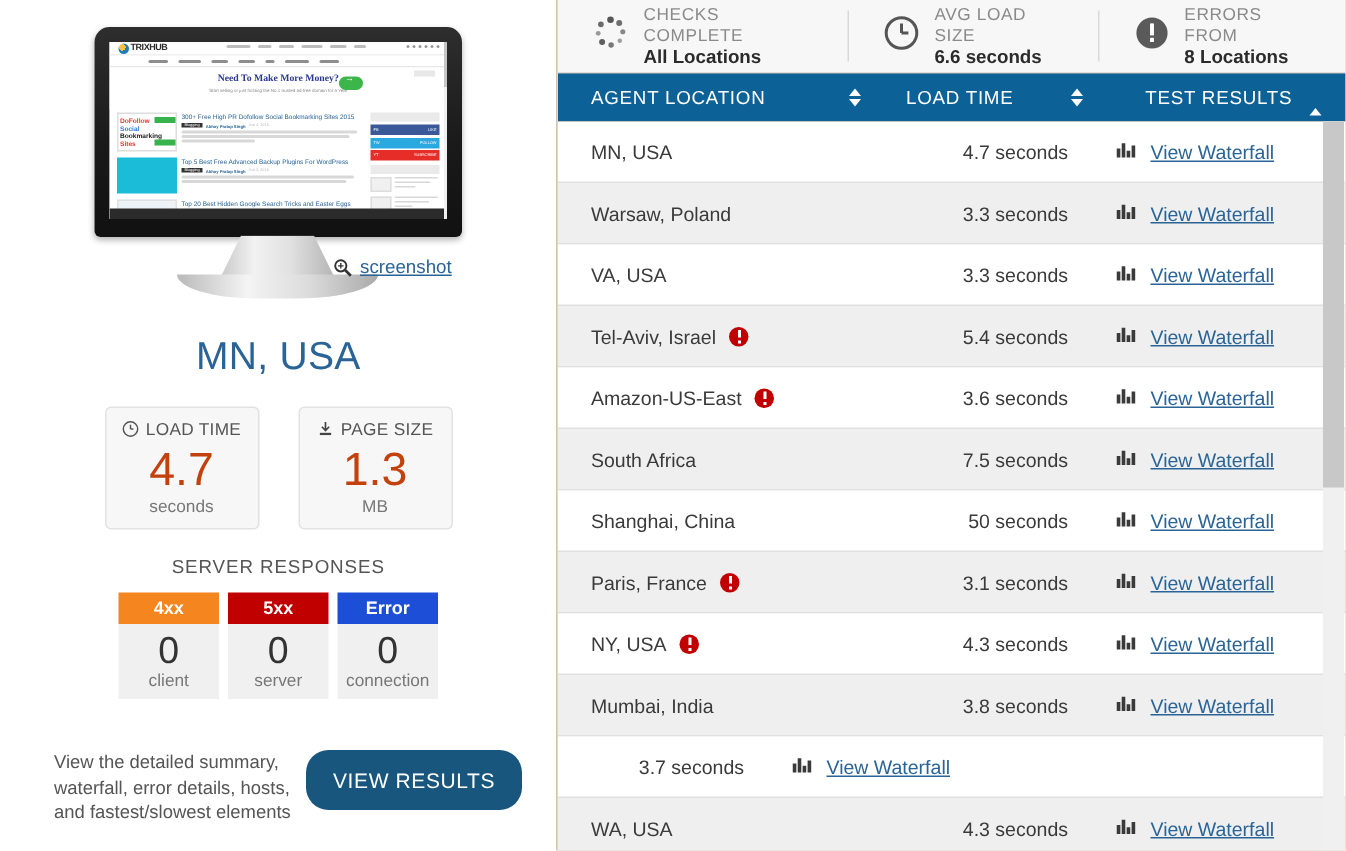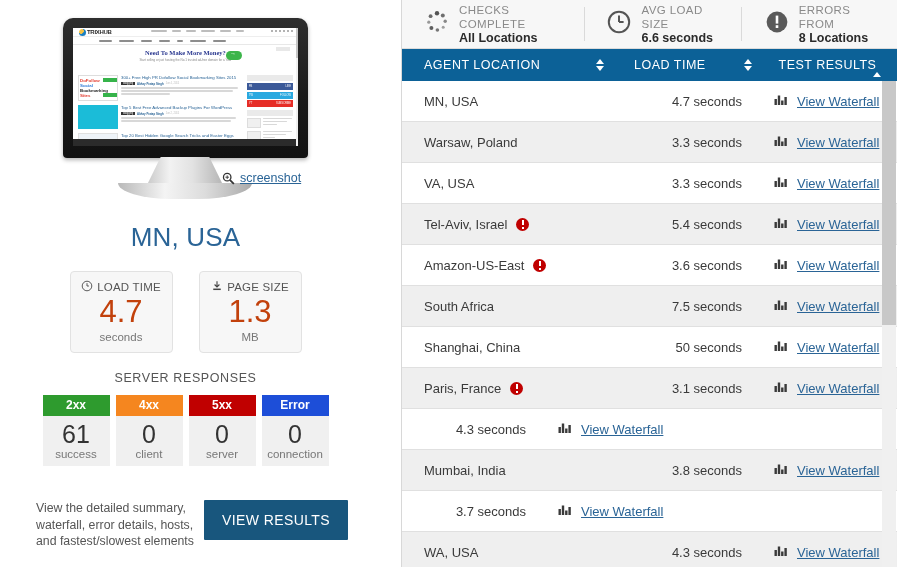--- a/index.html
+++ b/index.html
@@ -132,29 +132,28 @@
   .sr-body { background:#f0f0f0; text-align:center; padding:4px 0 6px;}
   .sr-num { font-size: 25px; color:#333; font-weight:300; line-height:28px;}
   .sr-lab { font-size:11.5px; color:#777;}
 
   
   .footer { display:flex; align-items:flex-start; gap:8px; margin-top:34px; padding-left:36px;}
   .footer-text { color:#555; font-size:12.3px; line-height:16.5px; width:160px; }
   .view-btn {
     background:#18567d; color:#fff; border:none;
     padding: 12px 18px; font-size: 14px; letter-spacing:.4px;
-    border-radius: 1px; cursor:pointer; font-family:"Liberation Sans",sans-serif;
+    border-radius: 15px; cursor:pointer; font-family:"Liberation Sans",sans-serif;
   }
 
   
   .right-panel {
     flex: 1; height: 567px; position: relative;
     border-left: 1px solid #d8d8d8;
     background:#a16207;
-    margin-left:30px;
   }
   .summary-bar {
     height: 49px; background:#f7f7f7; border-bottom:1px solid #dcdcdc;
     display:flex; align-items:center;
   }
   .sum-item { display:flex; align-items:center; gap:9px; padding: 0 22px; height:34px;}
   .sum-div { width:1px; height:34px; background:#dadada; }
   .sum-txt { display:flex; flex-direction:column; line-height:14px;}
   .sum-lab { font-size:11.5px; color:#8a8a8a; letter-spacing:.4px;}
   .sum-val { font-size:12.5px; color:#2b2b2b; font-weight:bold;}
@@ -376,27 +375,20 @@
           <span>PAGE SIZE</span>
         </div>
         <div class="metric-val">1.3</div>
         <div class="metric-unit">MB</div>
       </div>
     </div>
 
     <div class="sr-title">SERVER RESPONSES</div>
     <div class="sr-row">
       <div class="sr-cell">
-        <div class="sr-head" style="background:#2e9b2e">2xx</div>
-        <div class="sr-body">
-          <div class="sr-num">61</div>
-          <div class="sr-lab">success</div>
-        </div>
-      </div>
-      <div class="sr-cell">
         <div class="sr-head" style="background:#f5861f">4xx</div>
         <div class="sr-body">
           <div class="sr-num">0</div>
           <div class="sr-lab">client</div>
         </div>
       </div>
       <div class="sr-cell">
         <div class="sr-head" style="background:#c00000">5xx</div>
         <div class="sr-body">
           <div class="sr-num">0</div>
@@ -608,20 +600,24 @@
             <span><svg width="14" height="13" viewBox="0 0 14 13">
                 <rect x="0.5" y="6" width="2.4" height="6" fill="#3a3a3a"></rect>
                 <rect x="3.8" y="2.5" width="2.4" height="9.5" fill="#3a3a3a"></rect>
                 <rect x="7.1" y="7.5" width="2.4" height="4.5" fill="#3a3a3a"></rect>
                 <rect x="10.4" y="4" width="2.4" height="8" fill="#3a3a3a"></rect>
               </svg></span>
             <a href="#">View Waterfall</a>
           </div>
         </div>
         <div class="trow odd">
+          <div class="td-loc">
+            <span>NY, USA</span>
+            <span class="err-dot"></span>
+          </div>
           <div class="td-time">4.3 seconds</div>
           <div class="td-res">
             <span><svg width="14" height="13" viewBox="0 0 14 13">
                 <rect x="0.5" y="6" width="2.4" height="6" fill="#3a3a3a"></rect>
                 <rect x="3.8" y="2.5" width="2.4" height="9.5" fill="#3a3a3a"></rect>
                 <rect x="7.1" y="7.5" width="2.4" height="4.5" fill="#3a3a3a"></rect>
                 <rect x="10.4" y="4" width="2.4" height="8" fill="#3a3a3a"></rect>
               </svg></span>
             <a href="#">View Waterfall</a>
           </div>

